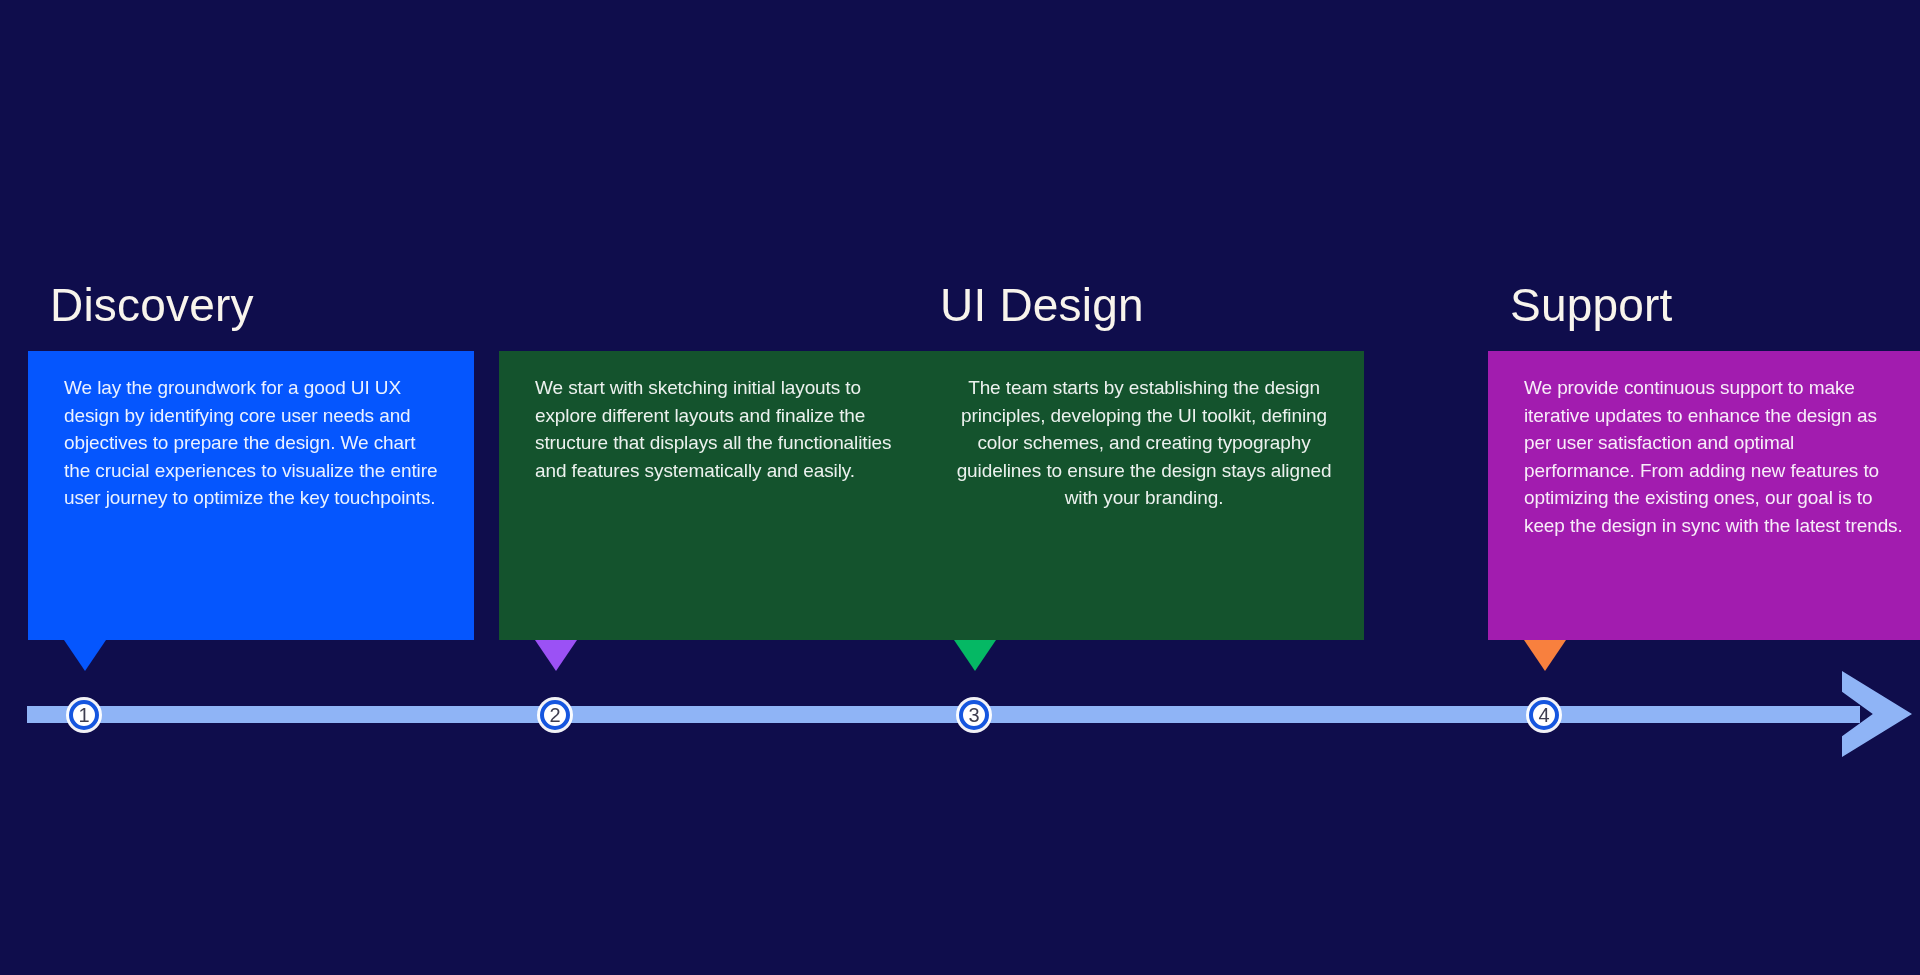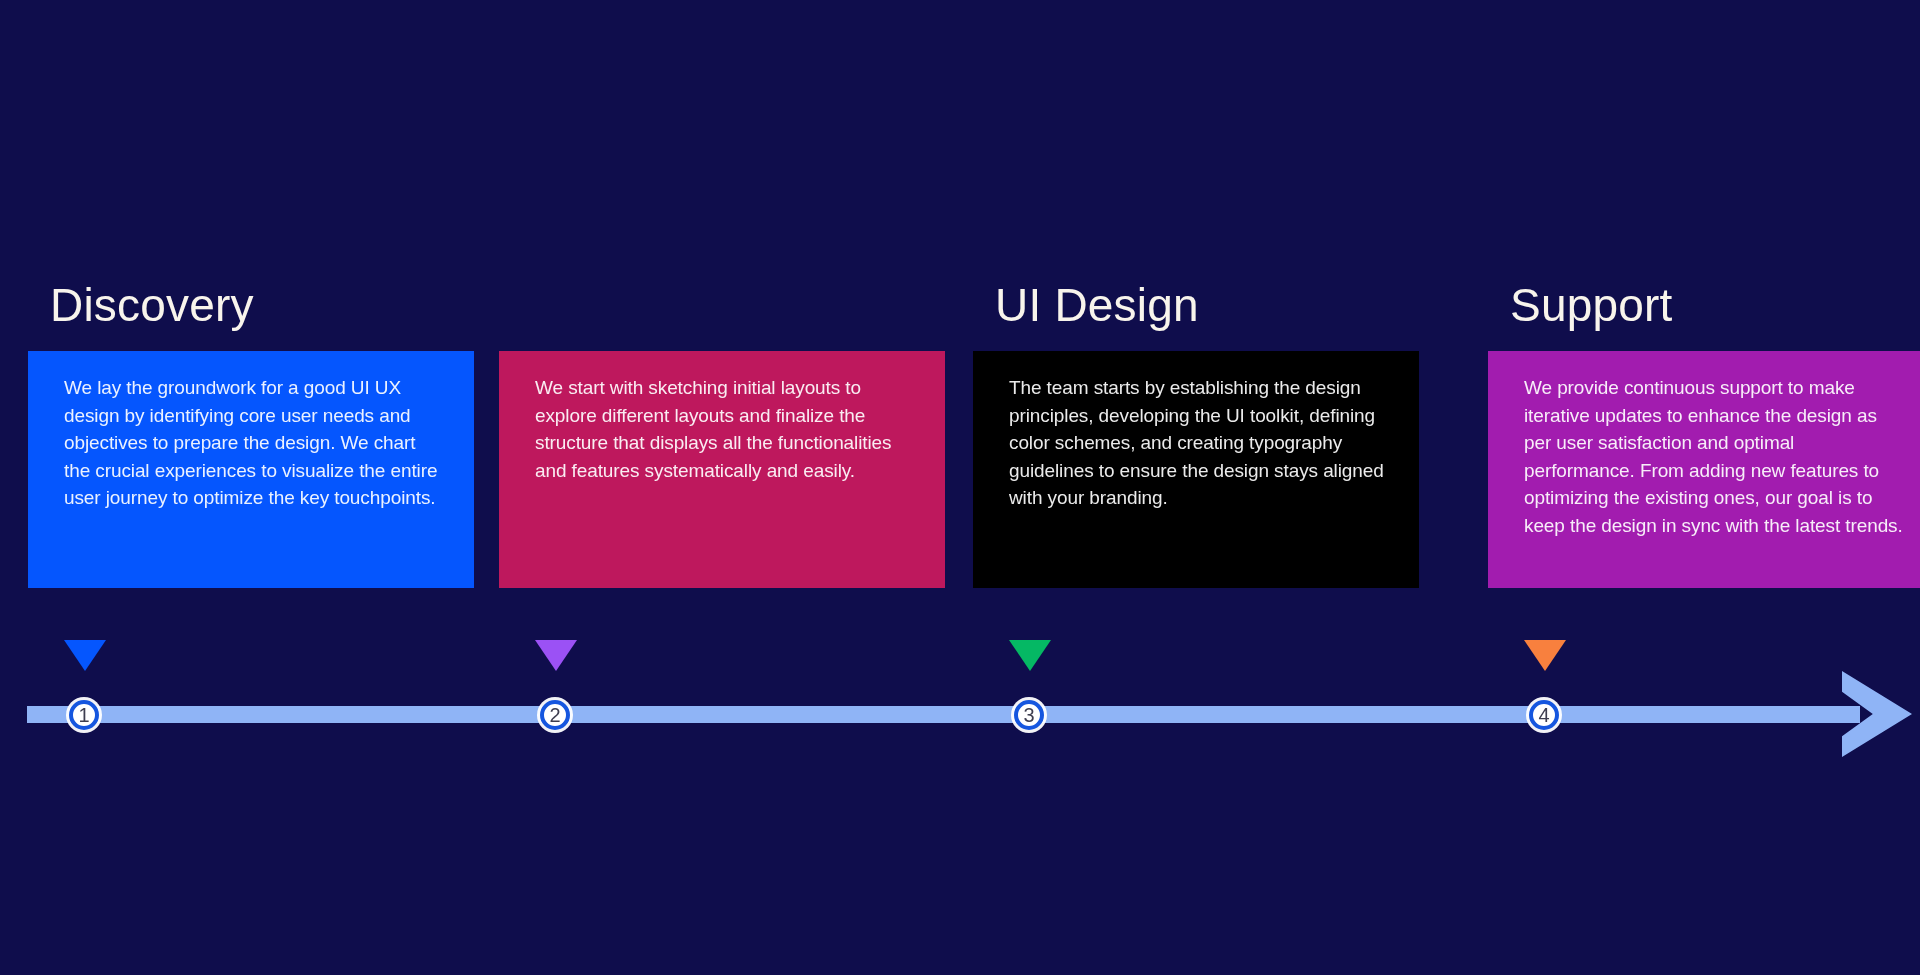--- a/index.html
+++ b/index.html
@@ -17,41 +17,41 @@
   }
   
   .stage {
     position: absolute;
     top: 0;
     height: 100%;
     width: 446px;
   }
   .stage.s1 { left: 28px; }
   .stage.s2 { left: 499px; }
-  .stage.s3 { left: 973px; }
+  .stage.s3 { left: 918px; text-align: center; }
   .stage.s4 { left: 1488px; }
 
   .stage-title {
     position: absolute;
     top: 279px;
     left: 22px;
     font-size: 46px;
     line-height: 52px;
     font-weight: 400;
     letter-spacing: 0.2px;
     white-space: nowrap;
   }
   .s2 .stage-title { top: 266px; }
 
   .card {
     position: absolute;
     top: 351px;
     left: 0;
     width: 446px;
-    height: 237px;
+    height: 289px;
   }
   .card-text {
     padding: 23px 30px 0 36px;
     font-size: 19px;
     line-height: 27.5px;
     letter-spacing: -0.1px;
   }
   .pointer {
     position: absolute;
     top: 640px;
@@ -110,32 +110,32 @@
     <div class="card" style="background-color: rgb(5, 86, 254);">
       <div class="card-text" style="color: rgba(255, 255, 255, 0.92);">We lay the groundwork for a good UI UX design by identifying core user needs and objectives to prepare the design. We chart the crucial experiences to visualize the entire user journey to optimize the key touchpoints.</div>
     </div>
     <div class="pointer" style="background-color: rgb(5, 86, 254);"></div>
     <div class="step-circle" style="border-color: rgb(21, 86, 223); background-color: rgb(255, 255, 255);">
       <span class="step-number" style="color: rgb(62, 62, 80);">1</span>
     </div>
   </div>
 
   <div class="stage s2">
-    <div class="card" style="background-color: #be185d;">
+    <div class="card" style="background-color: #14532d;">
       <div class="card-text" style="color: rgba(255, 255, 255, 0.92);">We start with sketching initial layouts to explore different layouts and finalize the structure that displays all the functionalities and features systematically and easily.</div>
     </div>
     <div class="pointer" style="background-color: rgb(155, 81, 245);"></div>
     <div class="step-circle" style="border-color: rgb(21, 86, 223); background-color: rgb(255, 255, 255);">
       <span class="step-number" style="color: rgb(62, 62, 80);">2</span>
     </div>
   </div>
 
   <div class="stage s3">
     <div class="stage-title" style="color: rgb(248, 244, 236);">UI Design</div>
-    <div class="card" style="background-color: #000000;">
+    <div class="card" style="background-color: #14532d;">
       <div class="card-text" style="color: rgba(255, 255, 255, 0.92);">The team starts by establishing the design principles, developing the UI toolkit, defining color schemes, and creating typography guidelines to ensure the design stays aligned with your branding.</div>
     </div>
     <div class="pointer" style="background-color: rgb(5, 184, 100);"></div>
     <div class="step-circle" style="border-color: rgb(21, 86, 223); background-color: rgb(255, 255, 255);">
       <span class="step-number" style="color: rgb(62, 62, 80);">3</span>
     </div>
   </div>
 
   <div class="stage s4">
     <div class="stage-title" style="color: rgb(248, 244, 236);">Support</div>

